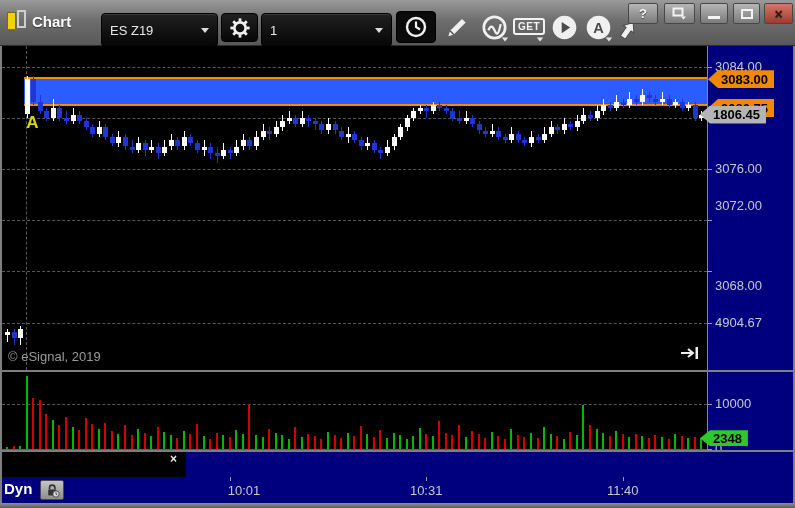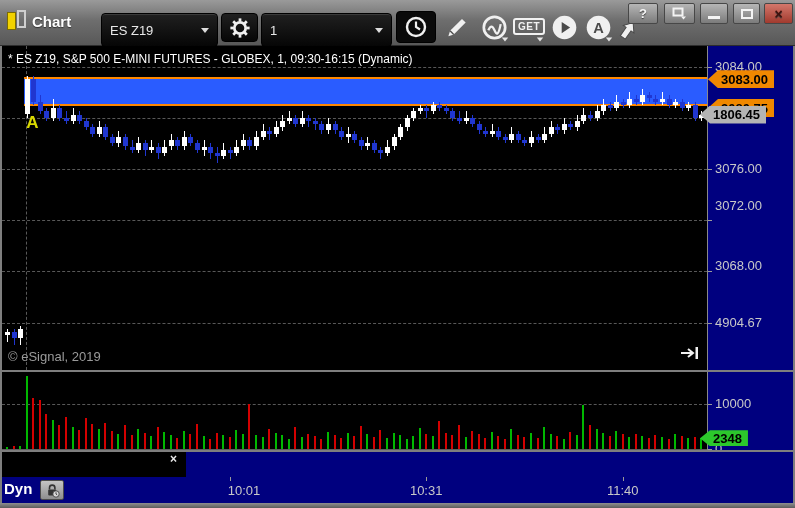--- a/index.html
+++ b/index.html
@@ -168,21 +168,20 @@
     </div>
     <div class="wbtn" id="btn-max">
       <span class="max-glyph"></span>
     </div>
     <div class="wbtn" id="btn-close">
       <span>×</span>
     </div>
   </div>
 
   <div id="main-pane">
-    <div id="chart-title">* ES Z19, S&amp;P 500 E-MINI FUTURES - GLOBEX, 1, 09:30-16:15 (Dynamic)</div>
     <div id="chart-marker" style="left: 24.2px; top: 66.8px; color: rgb(216, 216, 0);">A</div>
     <div id="copyright">© eSignal, 2019</div>
     <div id="goto-end">
       <svg width="20" height="14" viewBox="0 0 20 14">
         <path d="M1 7h11M8 3l5 4-5 4" fill="none" stroke="#f0f0f0" stroke-width="2"></path>
         <rect x="15.5" y="1" width="2.5" height="12" fill="#f0f0f0"></rect>
       </svg>
     </div>
   <div class="gh" style="top: 20.5px;"></div>
       <div class="gh" style="top: 71.7px;"></div>
@@ -408,21 +407,21 @@
       <div class="bodyc" style="left: 697.3px; top: 68.5px; height: 3.2px; background: rgb(255, 255, 255);"></div>
     </div>
   <div id="price-axis">
       <div class="tick" style="top: 20.5px;"></div>
       <div class="alab" style="top: 12.5px;">3084.00</div>
       <div class="tick" style="top: 122.9px;"></div>
       <div class="alab" style="top: 114.9px;">3076.00</div>
       <div class="tick" style="top: 174.1px;"></div>
       <div class="alab" style="top: 152px;">3072.00</div>
       <div class="tick" style="top: 225.3px;"></div>
-      <div class="alab" style="top: 212px;">3068.00</div>
+      <div class="alab" style="top: 232px;">3068.00</div>
       <div class="tick" style="top: 276.5px;"></div>
       <div class="alab" style="top: 268.5px;">4904.67</div>
       <div class="badge" style="top: 24.3px; background: rgb(240, 136, 0); z-index: 3;">3083.00</div>
       <div class="badge" style="top: 53.1px; background: rgb(240, 136, 0); z-index: 4;">3080.75</div>
       <div class="badge" style="top: 59.5px; background: rgb(180, 180, 180); z-index: 5; left: -8px;">1806.45</div>
     </div>
 
   <div id="split1"></div>
 
   <div id="vol-pane">

